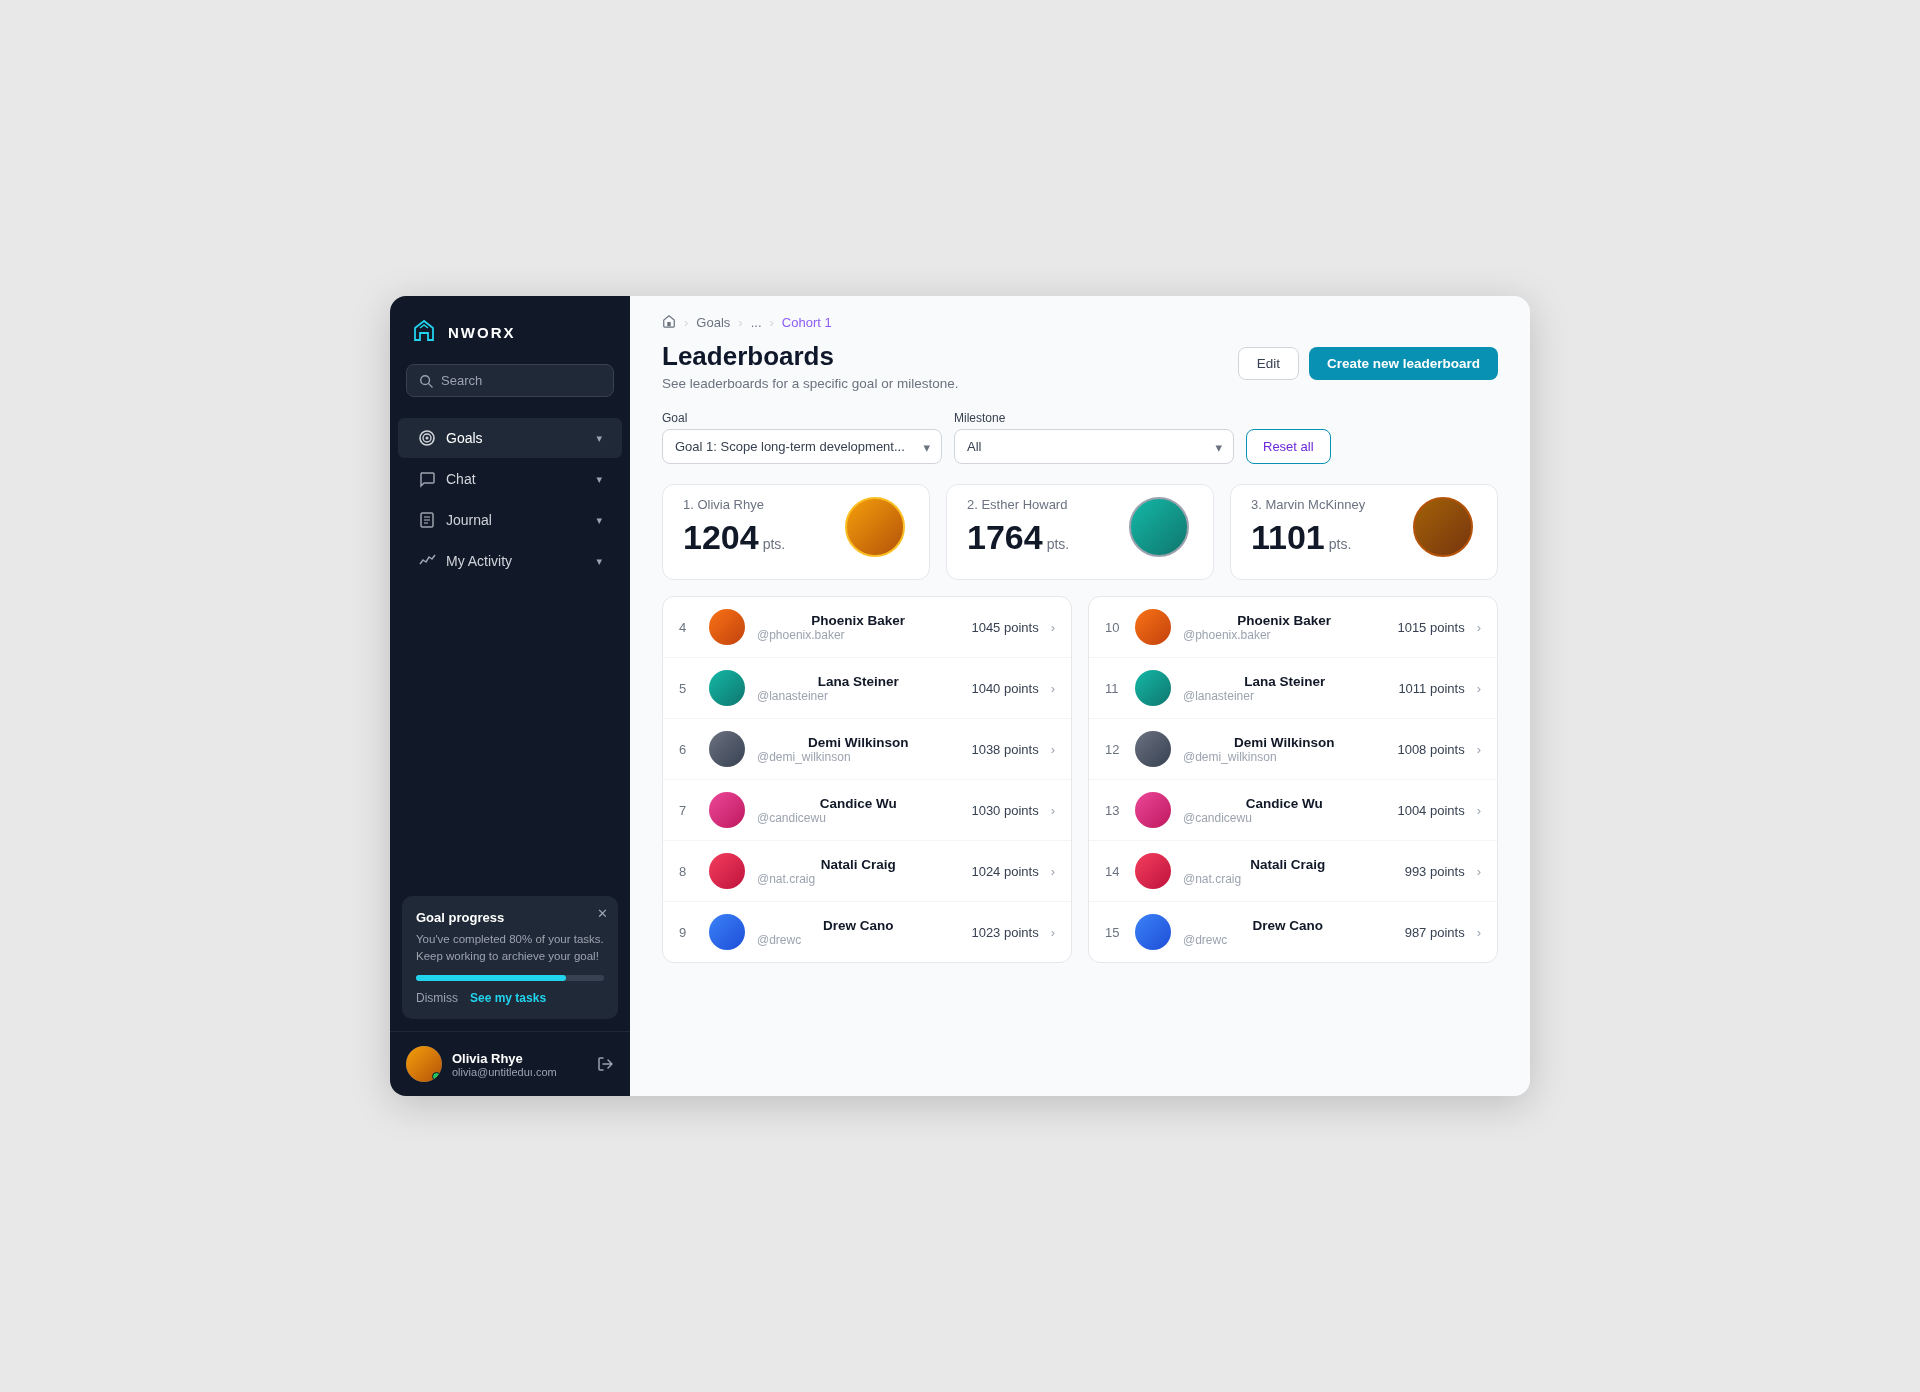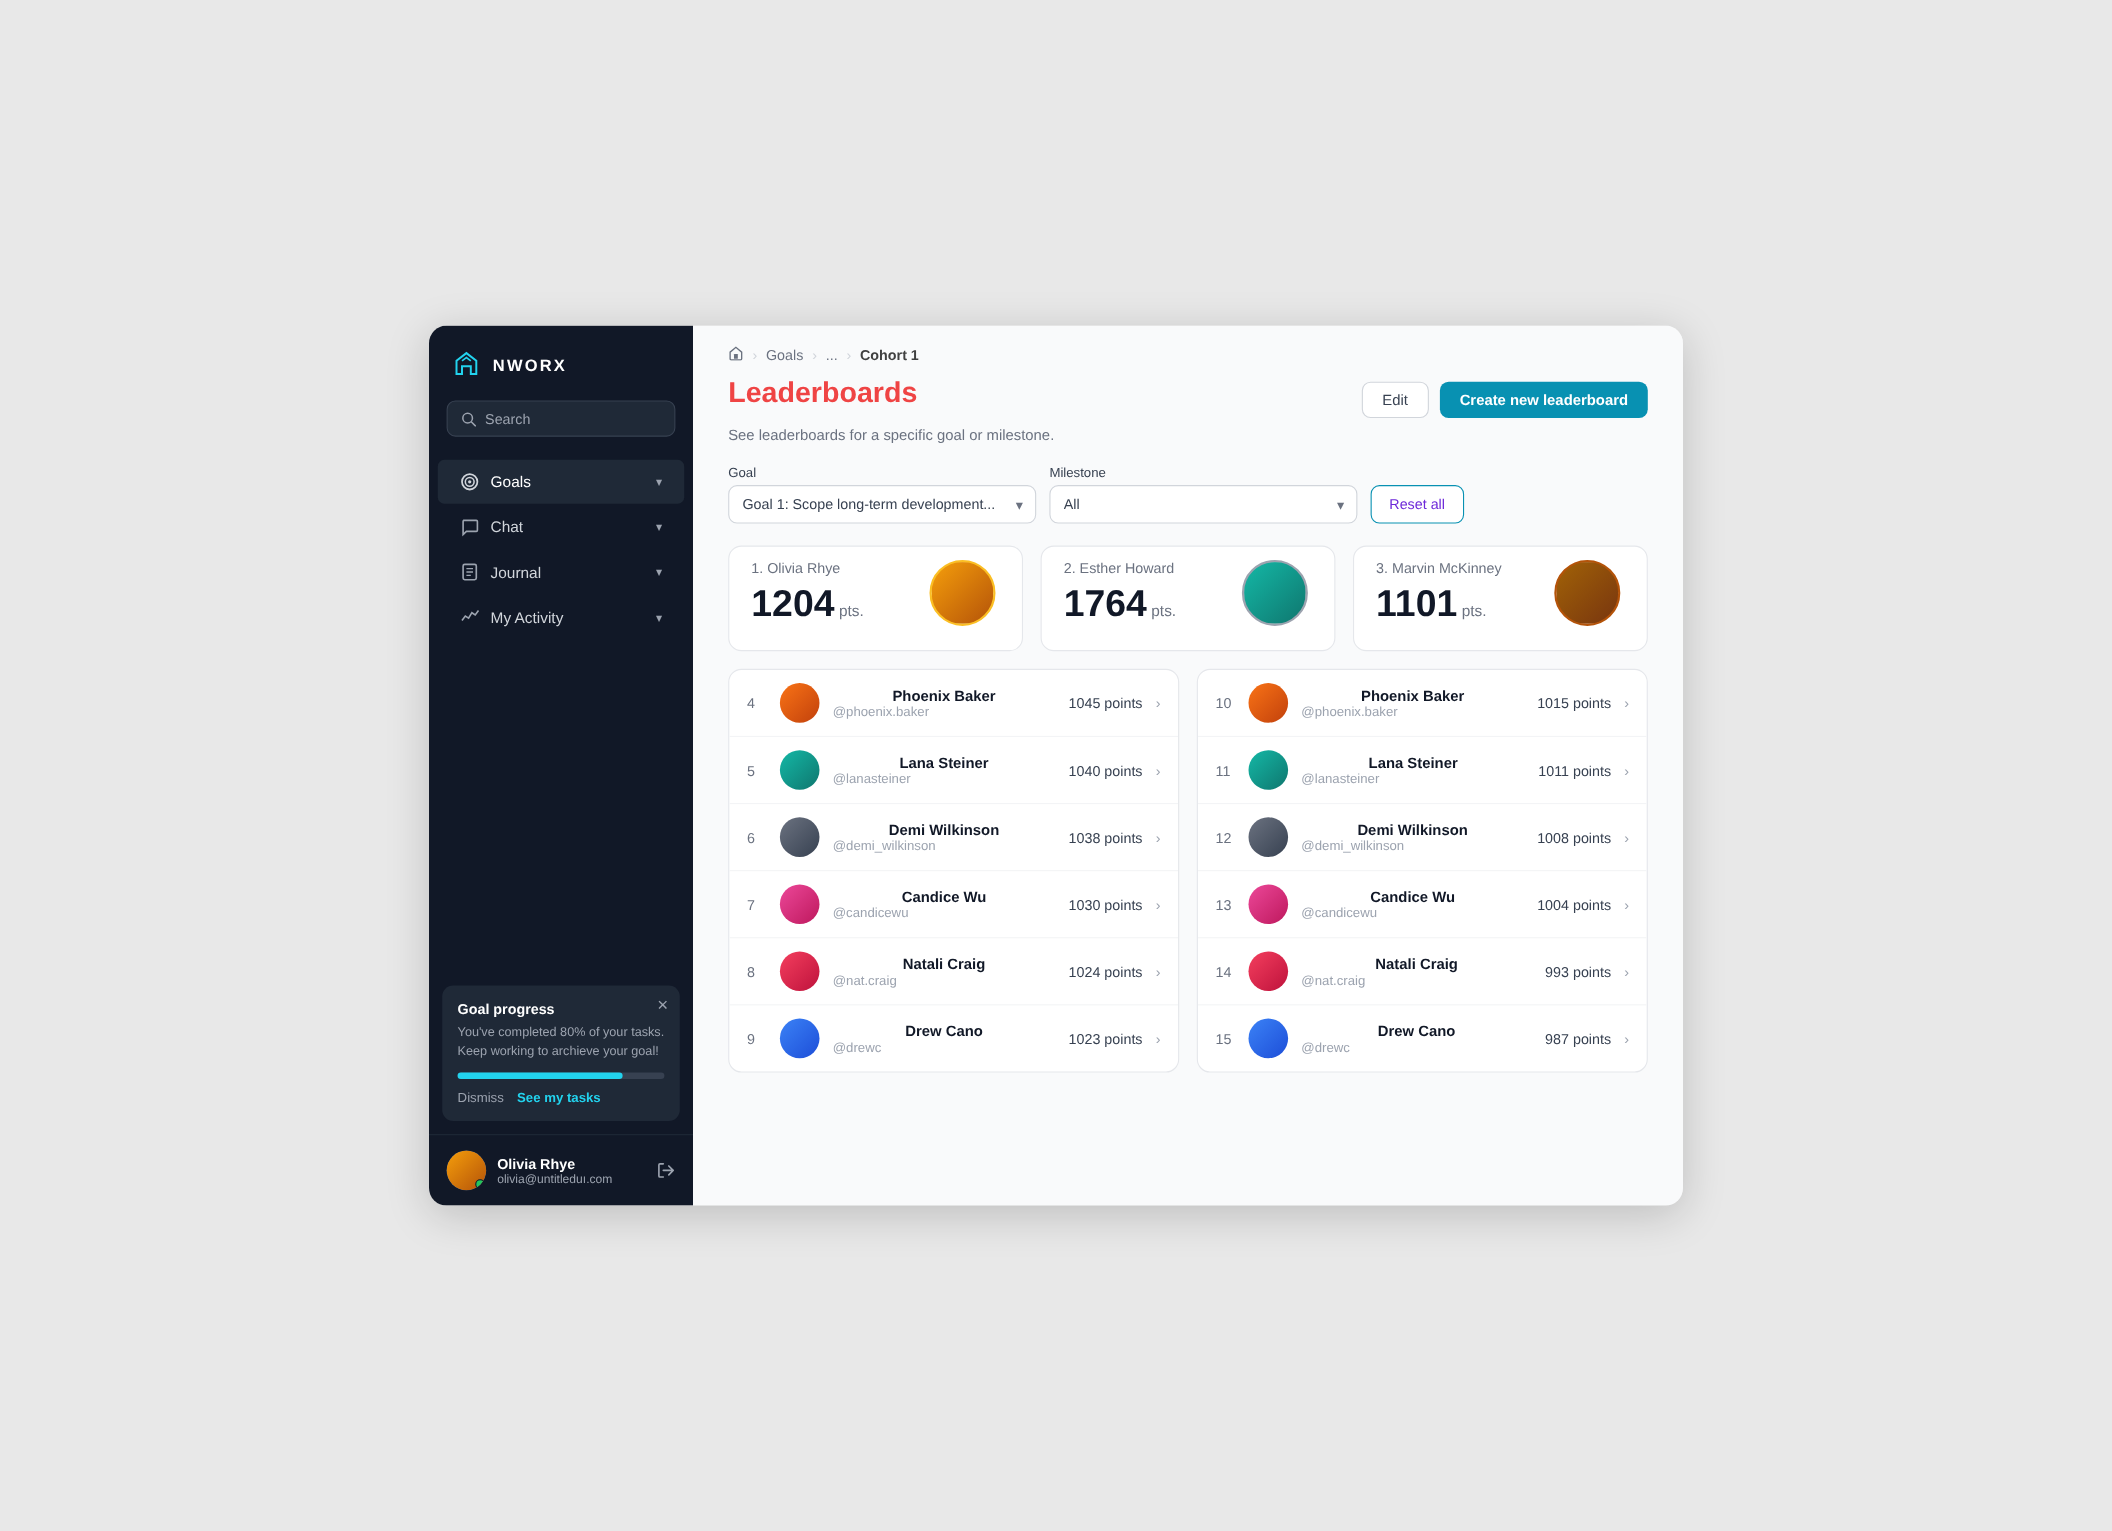--- a/index.html
+++ b/index.html
@@ -208,33 +208,33 @@
     .breadcrumb {
       display: flex;
       align-items: center;
       padding: 18px 32px 10px 32px;
       gap: 8px;
       font-size: 13px;
       color: #6b7280;
     }
     .breadcrumb-sep { color: #d1d5db; }
     .breadcrumb-item { cursor: pointer; }
-    .breadcrumb-item.active { color: #404040; font-weight: 700; }
+    .breadcrumb-item.active { color: #8b5cf6; font-weight: 400; }
     .page-header {
       padding: 0 32px 20px 32px;
       display: flex;
       align-items: flex-start;
       justify-content: space-between;
     }
     .page-title-block {}
     .page-title {
       font-size: 26px;
       font-weight: 700;
-      color: #ef4444;
-      margin-bottom: 16px;
+      color: #0f172a;
+      margin-bottom: 4px;
     }
     .page-subtitle {
       color: #6b7280;
       font-size: 13.5px;
     }
     .header-actions {
       display: flex;
       gap: 10px;
       align-items: center;
       padding-top: 6px;

